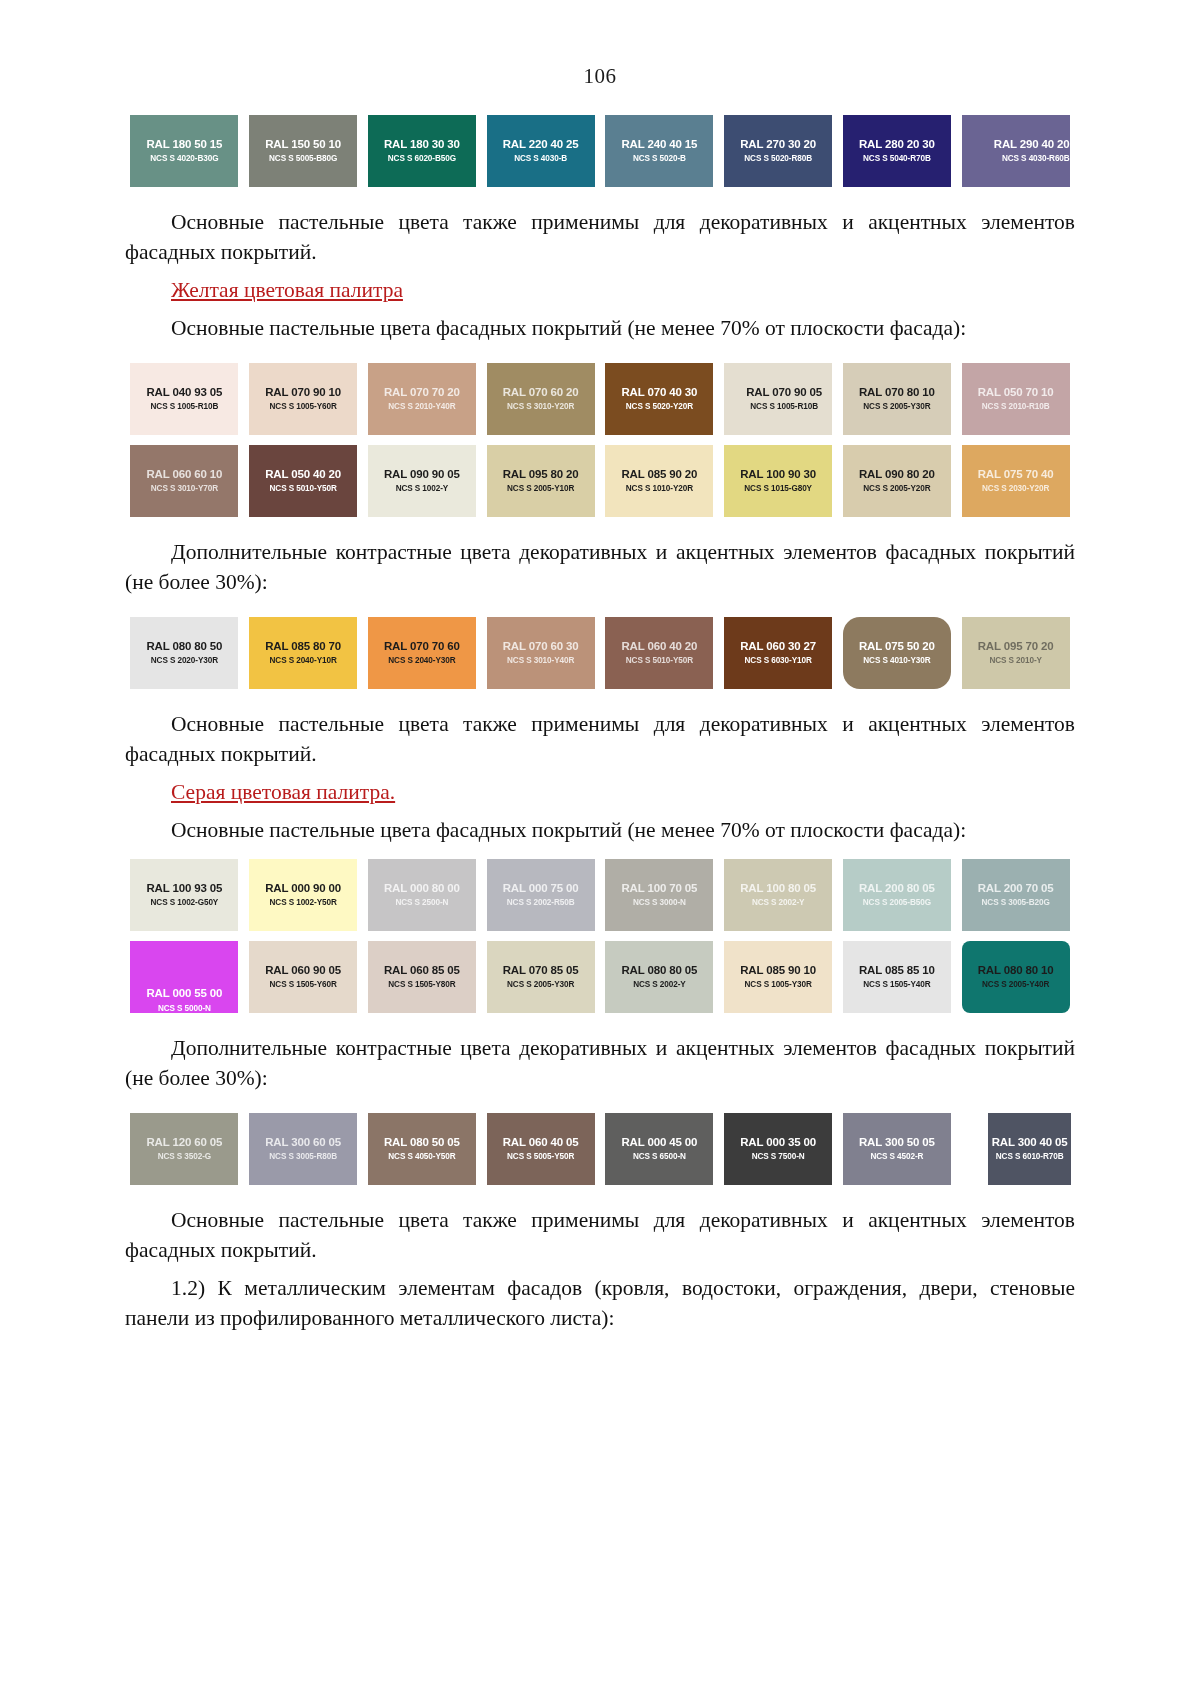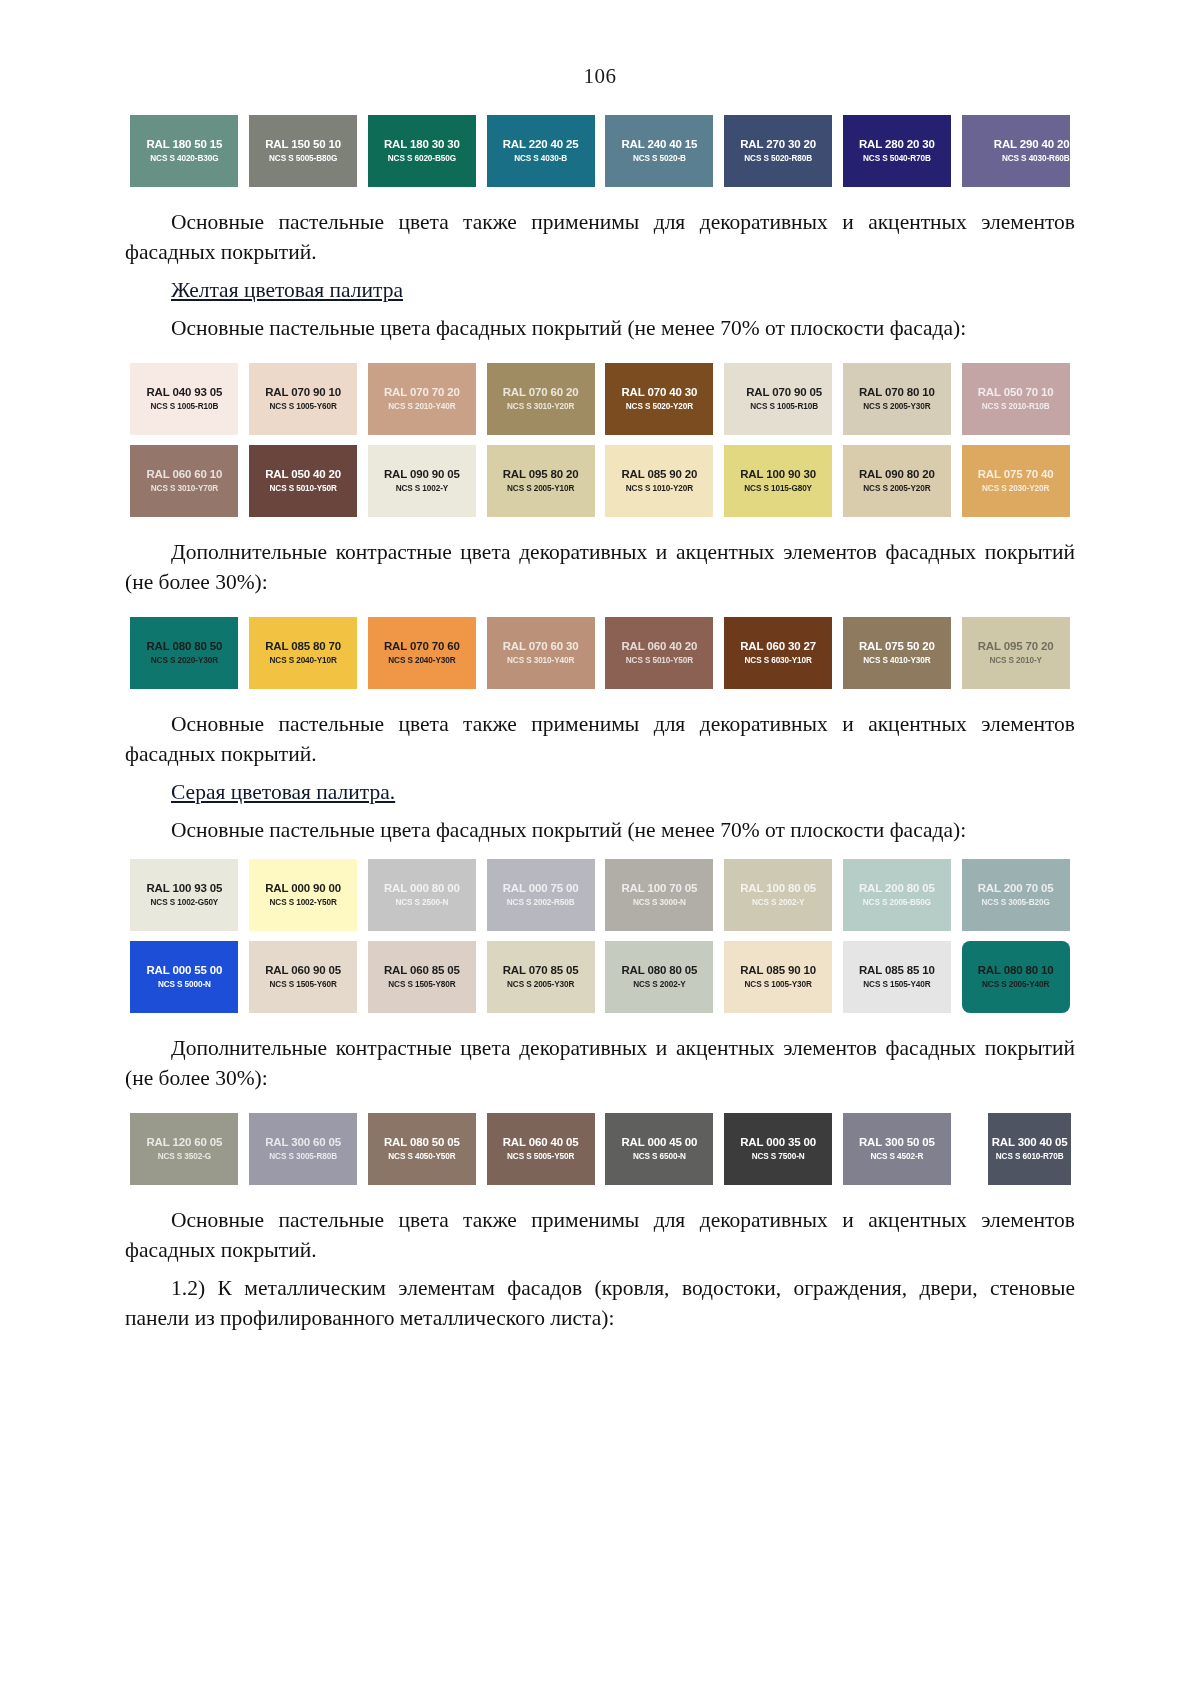--- a/index.html
+++ b/index.html
@@ -43,21 +43,21 @@
     text-align: justify;
     text-indent: 46px;
     color: #111;
     hyphens: none;
   }
   .subhead {
     margin: 0;
     font-size: 21.5px;
     line-height: 30px;
     text-indent: 46px;
-    color: #0f172a;
+    color: #b91c1c;
   }
   .subhead span.u {
     text-decoration: underline;
     text-underline-offset: 2px;
   }
   .gap-sm { height: 8px; }
   .gap-md { height: 14px; }
   .gap-lg { height: 20px; }
 
   
@@ -287,21 +287,21 @@
       </div>
 
     <div class="gap-lg"></div>
 
     <p class="para">Дополнительные контрастные цвета декоративных и акцентных элементов фасадных покрытий (не более 30%):</p>
 
     <div class="gap-lg"></div>
 
     <div class="swatch-row">
         <div class="swatch-cell">
-          <div class="swatch light" style="background: #0f766e; justify-content: center;">
+          <div class="swatch light" style="background: #e5e5e5; justify-content: center;">
             <div class="ral">RAL 080 80 50</div>
             <div class="ncs">NCS S 2020-Y30R</div>
           </div>
         </div>
         <div class="swatch-cell">
           <div class="swatch light" style="background: rgb(242, 195, 67);">
             <div class="ral">RAL 085 80 70</div>
             <div class="ncs">NCS S 2040-Y10R</div>
           </div>
         </div>
@@ -323,21 +323,21 @@
             <div class="ncs">NCS S 5010-Y50R</div>
           </div>
         </div>
         <div class="swatch-cell">
           <div class="swatch dark" style="background: rgb(109, 58, 27);">
             <div class="ral">RAL 060 30 27</div>
             <div class="ncs">NCS S 6030-Y10R</div>
           </div>
         </div>
         <div class="swatch-cell">
-          <div class="swatch dark" style="background: rgb(141, 122, 95);">
+          <div class="swatch dark" style="background: rgb(141, 122, 95); border-radius: 17px;">
             <div class="ral">RAL 075 50 20</div>
             <div class="ncs">NCS S 4010-Y30R</div>
           </div>
         </div>
         <div class="swatch-cell">
           <div class="swatch faintdark" style="background: rgb(206, 200, 169);">
             <div class="ral">RAL 095 70 20</div>
             <div class="ncs">NCS S 2010-Y</div>
           </div>
         </div>
@@ -403,21 +403,21 @@
         <div class="swatch-cell">
           <div class="swatch faint" style="background: rgb(155, 176, 176);">
             <div class="ral">RAL 200 70 05</div>
             <div class="ncs">NCS S 3005-B20G</div>
           </div>
         </div>
       </div>
     <div class="row-gap"></div>
     <div class="swatch-row">
         <div class="swatch-cell">
-          <div class="swatch dark" style="background: #1d4ed8;">
+          <div class="swatch dark" style="background: #d946ef; justify-content: flex-end;">
             <div class="ral">RAL 000 55 00</div>
             <div class="ncs">NCS S 5000-N</div>
           </div>
         </div>
         <div class="swatch-cell">
           <div class="swatch light" style="background: rgb(229, 217, 203);">
             <div class="ral">RAL 060 90 05</div>
             <div class="ncs">NCS S 1505-Y60R</div>
           </div>
         </div>

